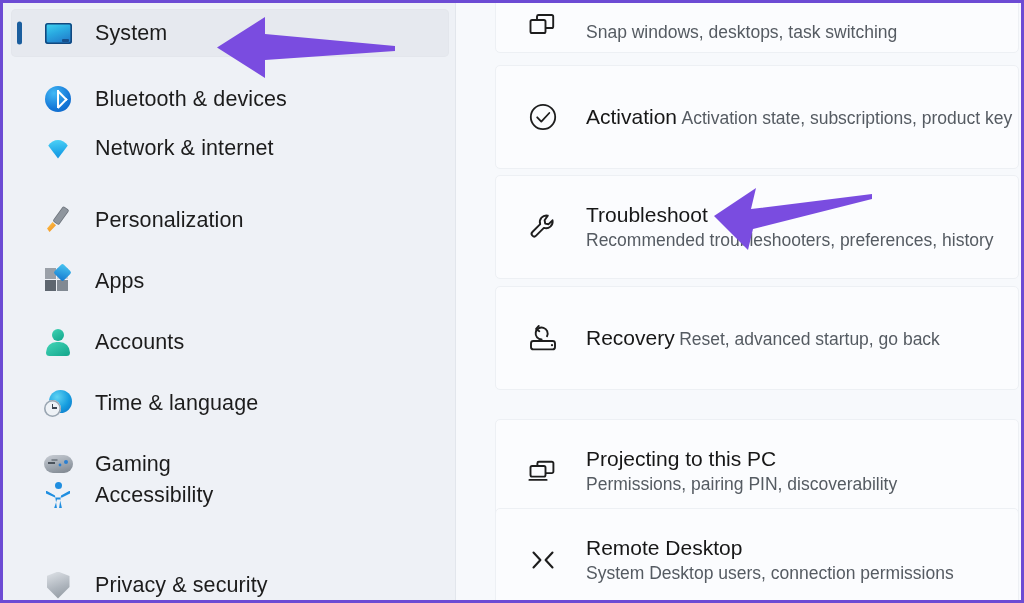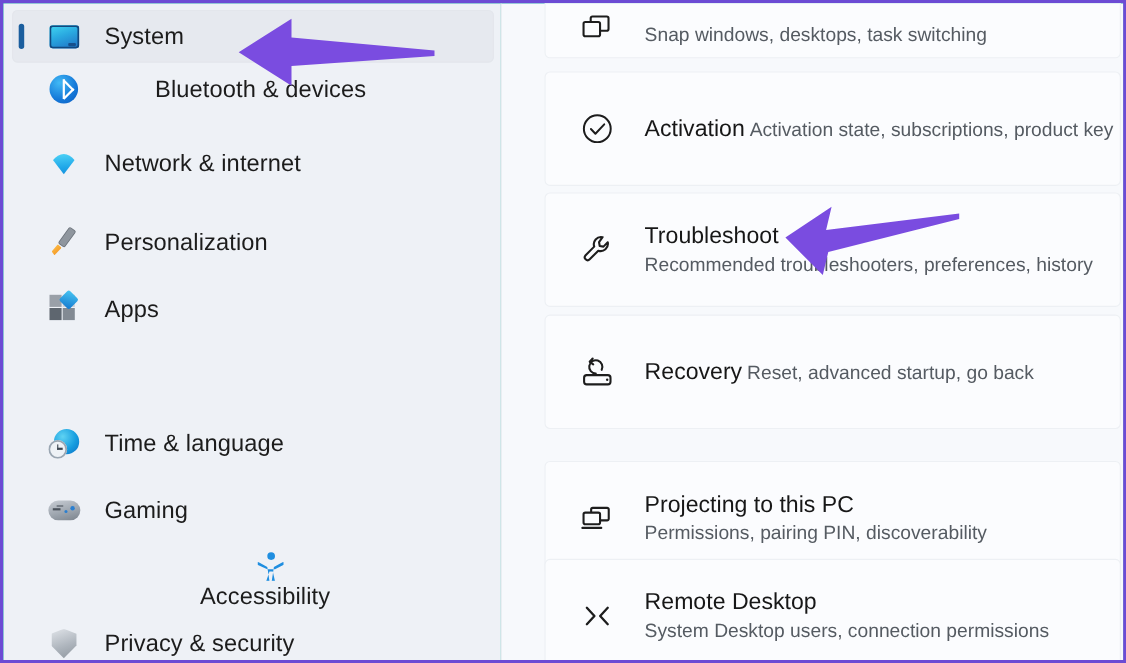--- a/index.html
+++ b/index.html
@@ -6,21 +6,21 @@
   html, body {
     width: 1024px; height: 603px;
     font-family: "Liberation Sans", sans-serif;
     background: #eef1f6;
     overflow: hidden;
   }
 
   #screen {
     position: relative;
     width: 1024px; height: 603px;
-    background: #14b8a6;
+    background: #22c55e;
     border: 3px solid #6c4bd4;
     overflow: hidden;
   }
 
   
   #sidebar {
     position: absolute;
     left: 0; top: 0;
     width: 452px; height: 100%;
     background: #eef1f6;
@@ -268,21 +268,21 @@
   <nav id="sidebar">
 
     <div class="nav-item selected" style="top:6px;">
       <span class="nav-sel-bar"></span>
       <span class="nav-icon">
           <span class="ic-monitor"></span>
         </span>
       <span class="nav-label">System</span>
     </div>
 
-    <div class="nav-item" style="top:54px;gap:46px;">
+    <div class="nav-item" style="top:72px;">
       <span class="nav-icon">
           <span class="ic-bt"></span>
         </span>
       <span class="nav-label">Bluetooth &amp; devices</span>
     </div>
 
     <div class="nav-item" style="top:121px;">
       <span class="nav-icon">
           <span class="ic-wifi"></span>
         </span>
@@ -302,38 +302,44 @@
             <i class="sq s1"></i>
             <i class="sq s2"></i>
             <i class="sq s3"></i>
             <i class="sq s4"></i>
             <i class="dia"></i>
           </span>
       </span>
       <span class="nav-label">Apps</span>
     </div>
 
+    <div class="nav-item" style="top:315px;">
+      <span class="nav-icon">
+          <span class="ic-acct"></span>
+        </span>
+      <span class="nav-label">Accounts</span>
+    </div>
 
     <div class="nav-item" style="top:376px;">
       <span class="nav-icon">
           <span class="ic-time">
             <i class="hands"></i>
           </span>
         </span>
       <span class="nav-label">Time &amp; language</span>
     </div>
 
     <div class="nav-item" style="top:437px;">
       <span class="nav-icon">
           <span class="ic-game"></span>
         </span>
       <span class="nav-label">Gaming</span>
     </div>
 
-    <div class="nav-item" style="top:497px;flex-direction:column;">
+    <div class="nav-item" style="top:468px;">
       <span class="nav-icon">
           <span class="ic-access"></span>
         </span>
       <span class="nav-label">Accessibility</span>
     </div>
 
     <div class="nav-item" style="top:558px;">
       <span class="nav-icon">
           <span class="ic-shield"></span>
         </span>

